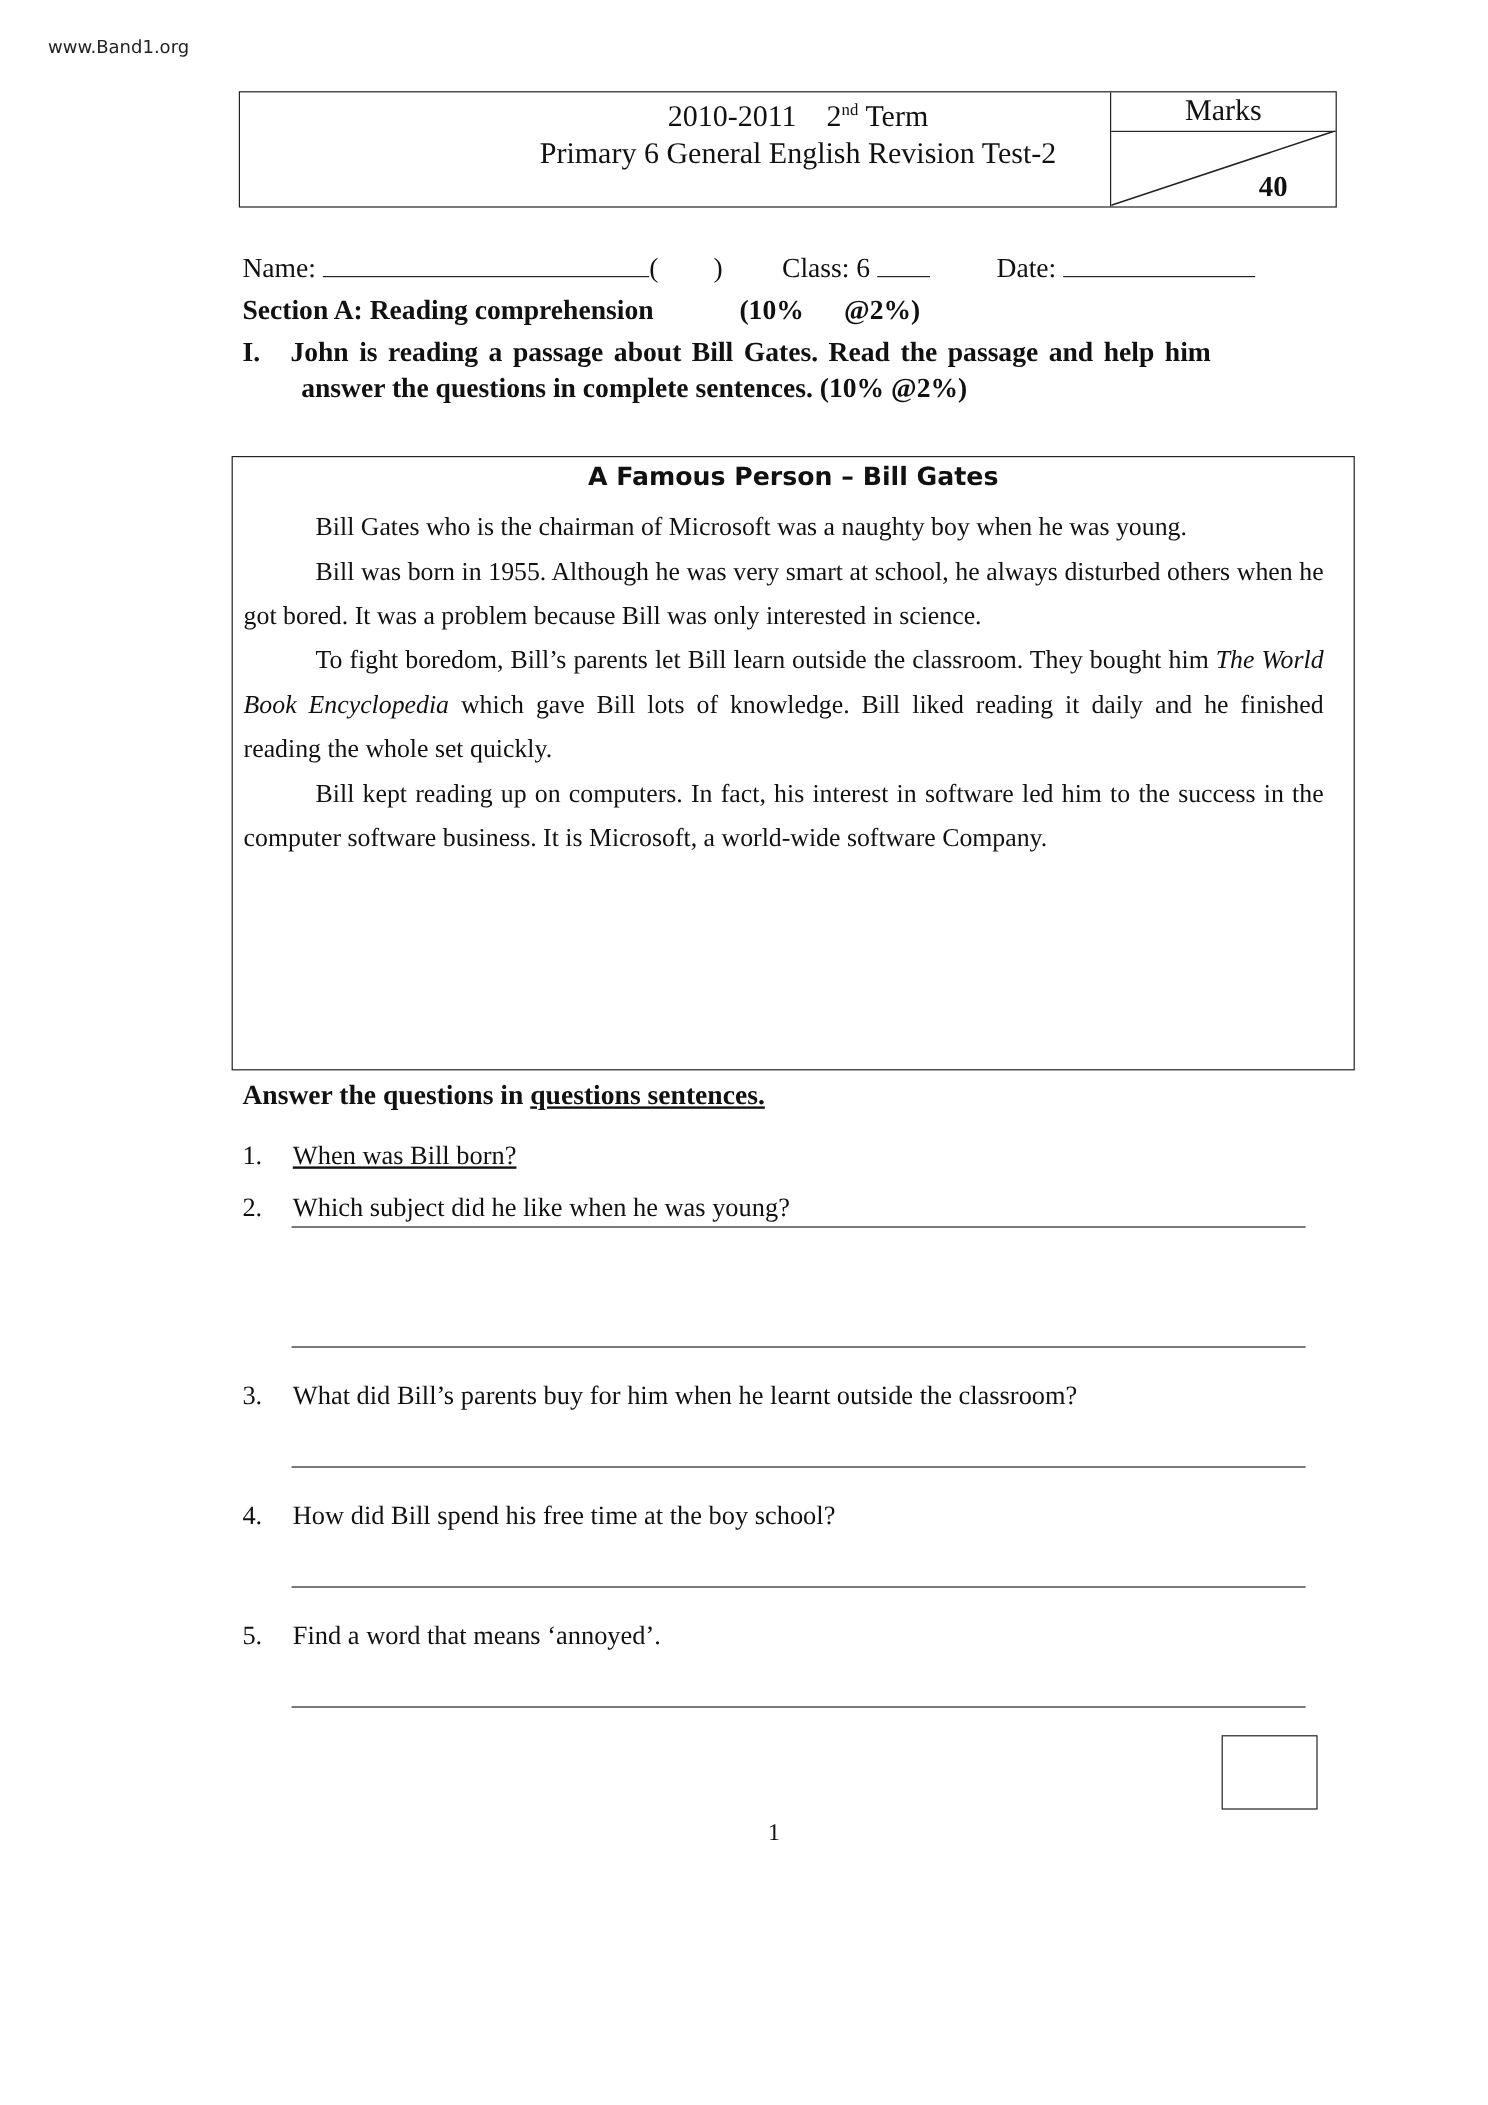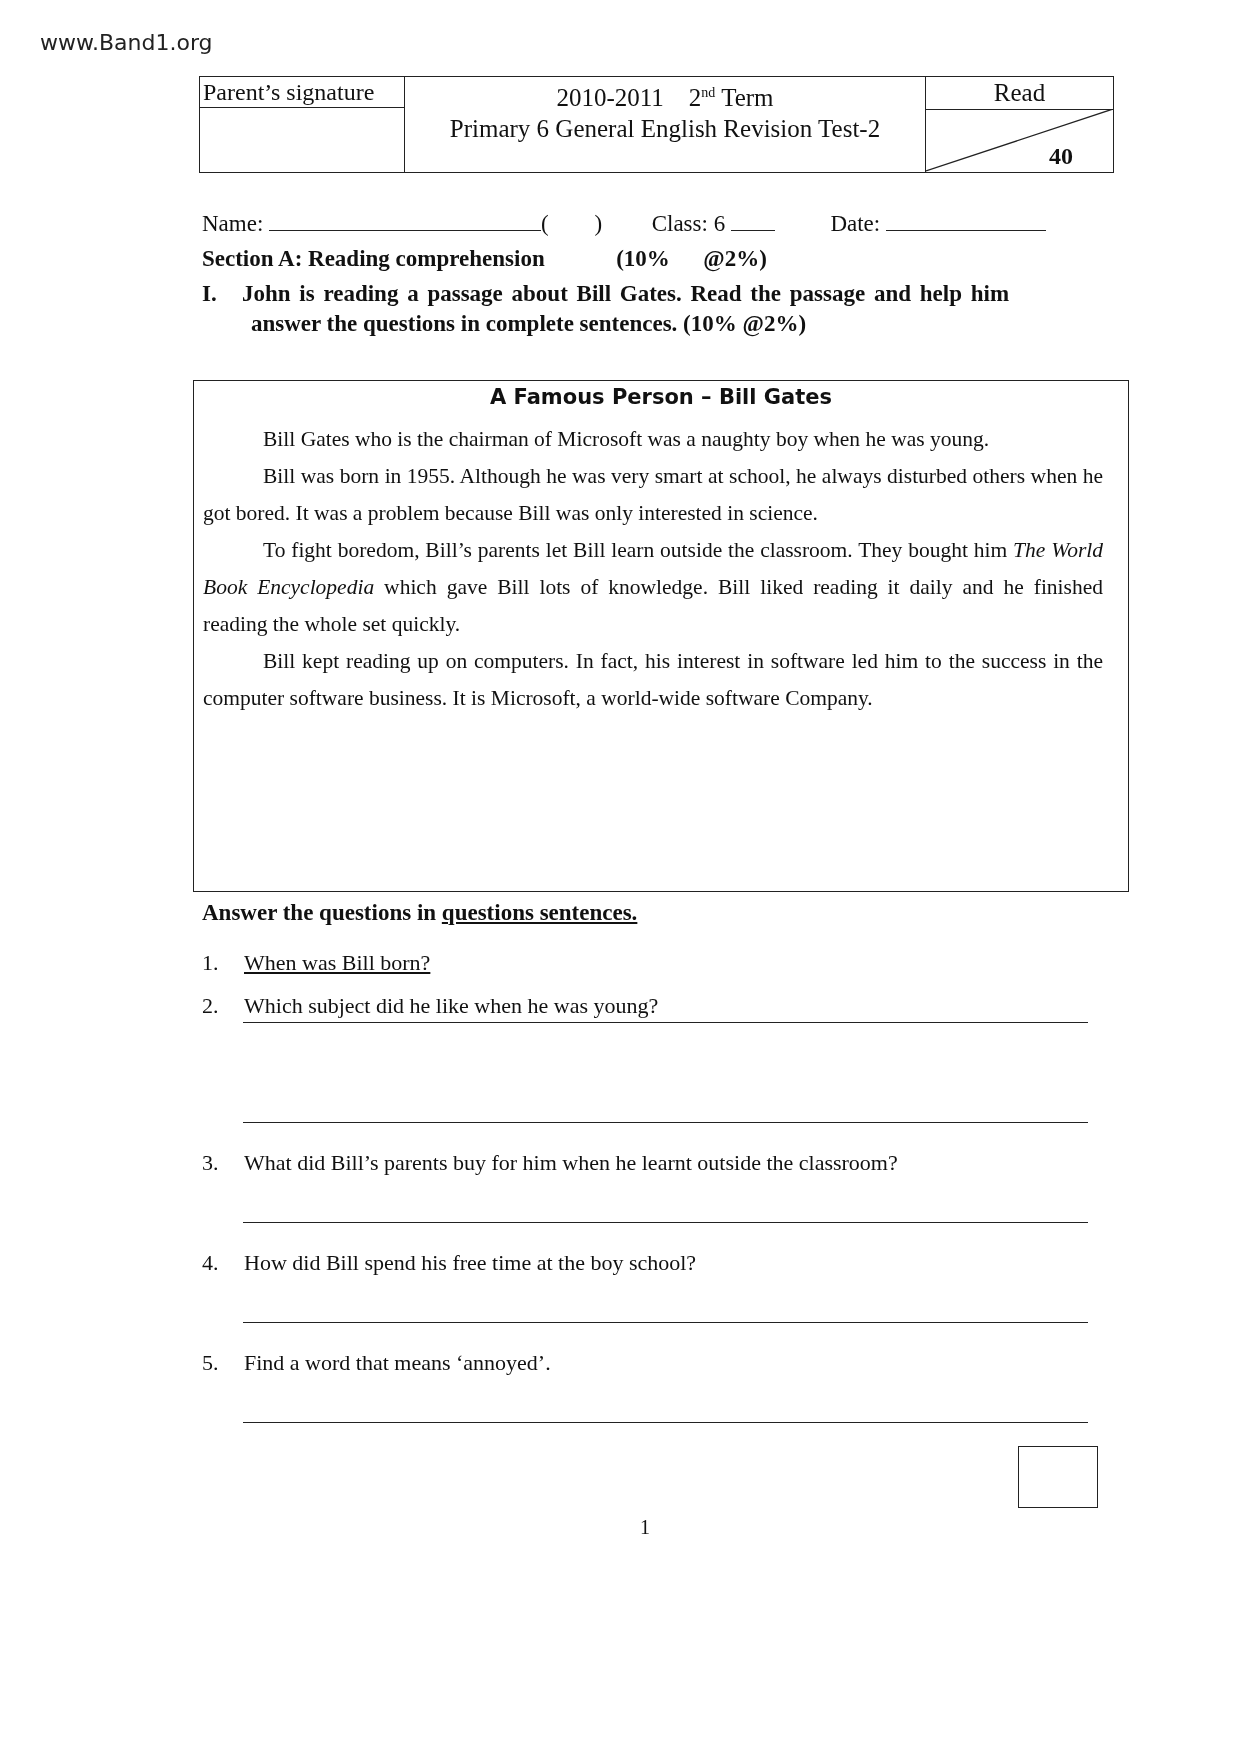--- a/index.html
+++ b/index.html
@@ -1,18 +1,18 @@
 <!DOCTYPE html>
 <html><head>
   <meta charset="utf-8">
   <style>
     html, body { margin:0; padding:0; background:#ffffff; }
     body { width:1240px; height:1754px; position:relative; overflow:hidden; color:#111; font-family:"Liberation Serif", serif; }
     .abs { position:absolute; }
-    .watermark { left:40px; top:30px; font-family:"DejaVu Sans", sans-serif; font-size:22px; color:#222; }
+    .watermark { left:40px; top:30px; font-family:"DejaVu Sans", sans-serif; font-size:15px; color:#222; }
 
     
     .hdr { left:199px; top:76px; width:915px; height:97px; border:1.5px solid #222; box-sizing:border-box; }
     .hdr .c1 { position:absolute; left:0; top:0; width:205px; height:100%; border-right:1.5px solid #222; box-sizing:border-box; }
     .hdr .c1 .lbl { height:31px; border-bottom:1.5px solid #222; font-size:24px; line-height:31px; padding-left:3px; box-sizing:border-box; }
     .hdr .c2 { position:absolute; left:205px; top:0; width:521px; height:100%; border-right:1.5px solid #222; box-sizing:border-box; text-align:center; font-size:25px; line-height:31px; }
     .hdr .c3 { position:absolute; left:726px; top:0; right:0; height:100%; }
     .hdr .c3 .mk { height:32px; border-bottom:1.5px solid #222; text-align:center; font-size:25px; line-height:32px; }
     .hdr .c3 .total { position:absolute; right:40px; bottom:2px; font-weight:bold; font-size:24px; }
     .hdr .c3 svg { position:absolute; left:0; top:32px; }
@@ -34,33 +34,30 @@
     .ans { left:243px; width:845px; border-bottom:1.5px solid #222; height:0; }
     .scorebox { left:1018px; top:1446px; width:80px; height:62px; border:1.5px solid #222; box-sizing:border-box; }
     .pagenum { left:640px; top:1516px; font-size:20px; }
   </style>
 </head>
 <body>
 
 <div class="abs watermark">www.Band1.org</div>
 
 <div class="abs hdr">
-  <div class="c1">
-    <div class="lbl">Parent’s signature</div>
-  </div>
   <div class="c2">
     <div>
       <span>2010-2011</span>&nbsp;&nbsp;&nbsp;
       <span>2</span><sup>nd</sup>
       <span>Term</span>
     </div>
     <div>Primary 6 General English Revision Test-2</div>
   </div>
   <div class="c3">
-    <div class="mk">Read</div>
+    <div class="mk">Marks</div>
     <svg width="187" height="63">
       <line x1="0" y1="62" x2="187" y2="0" stroke="#222" stroke-width="1.3"></line>
     </svg>
     <div class="total">40</div>
   </div>
 </div>
 
 <div class="abs row" style="left:202px; top:210px;">
   <span>Name:</span>
   <span class="line-field" style="width:272px;"></span><span>(</span>

